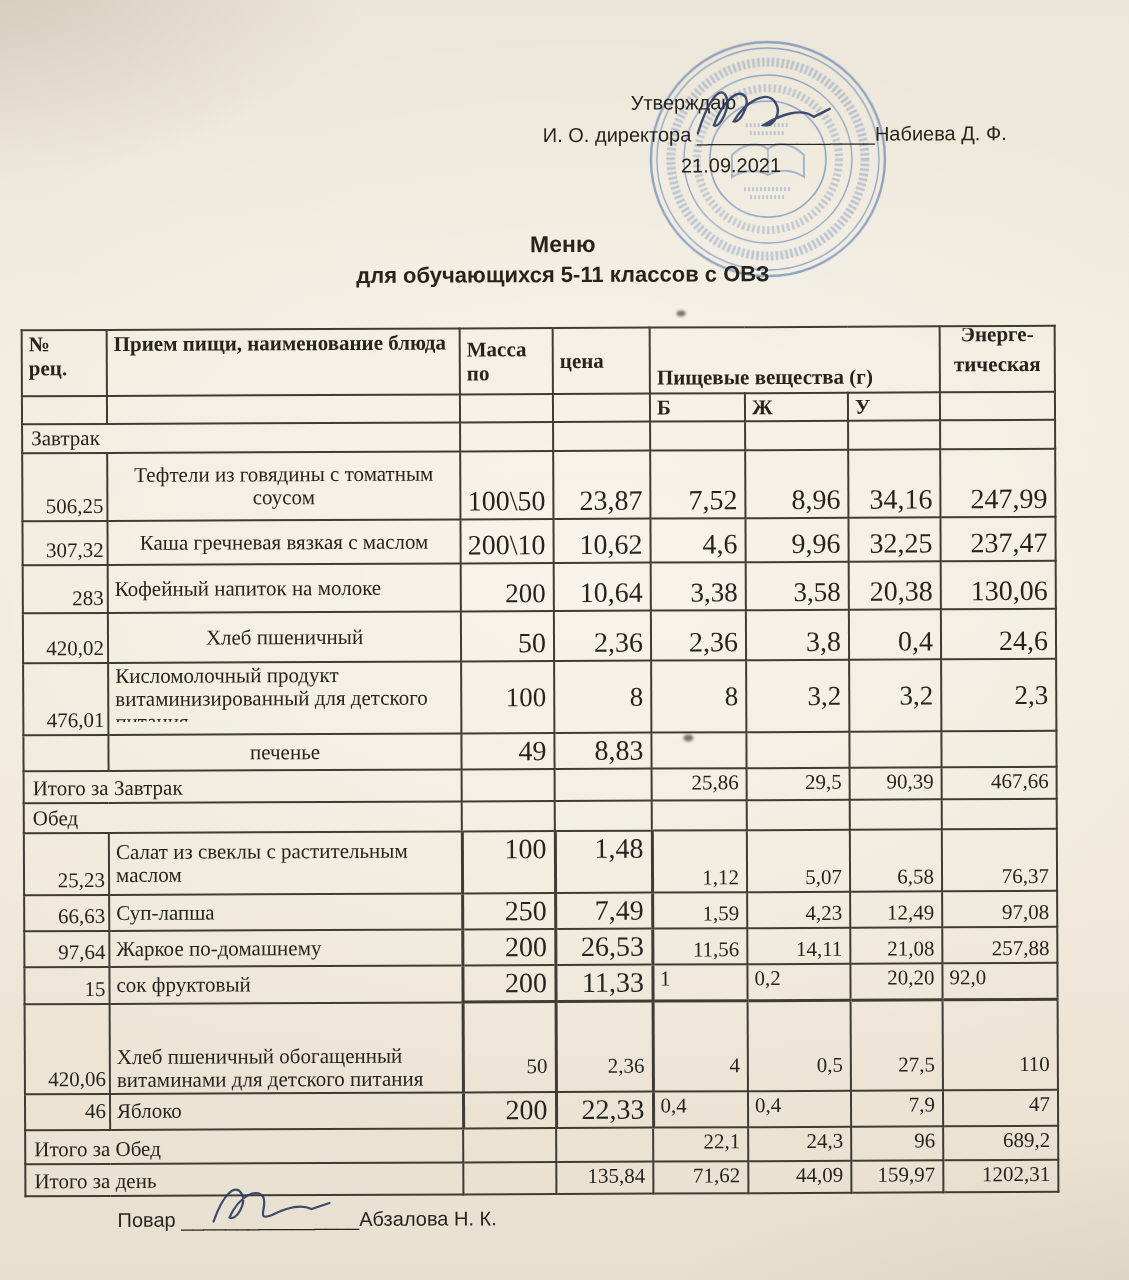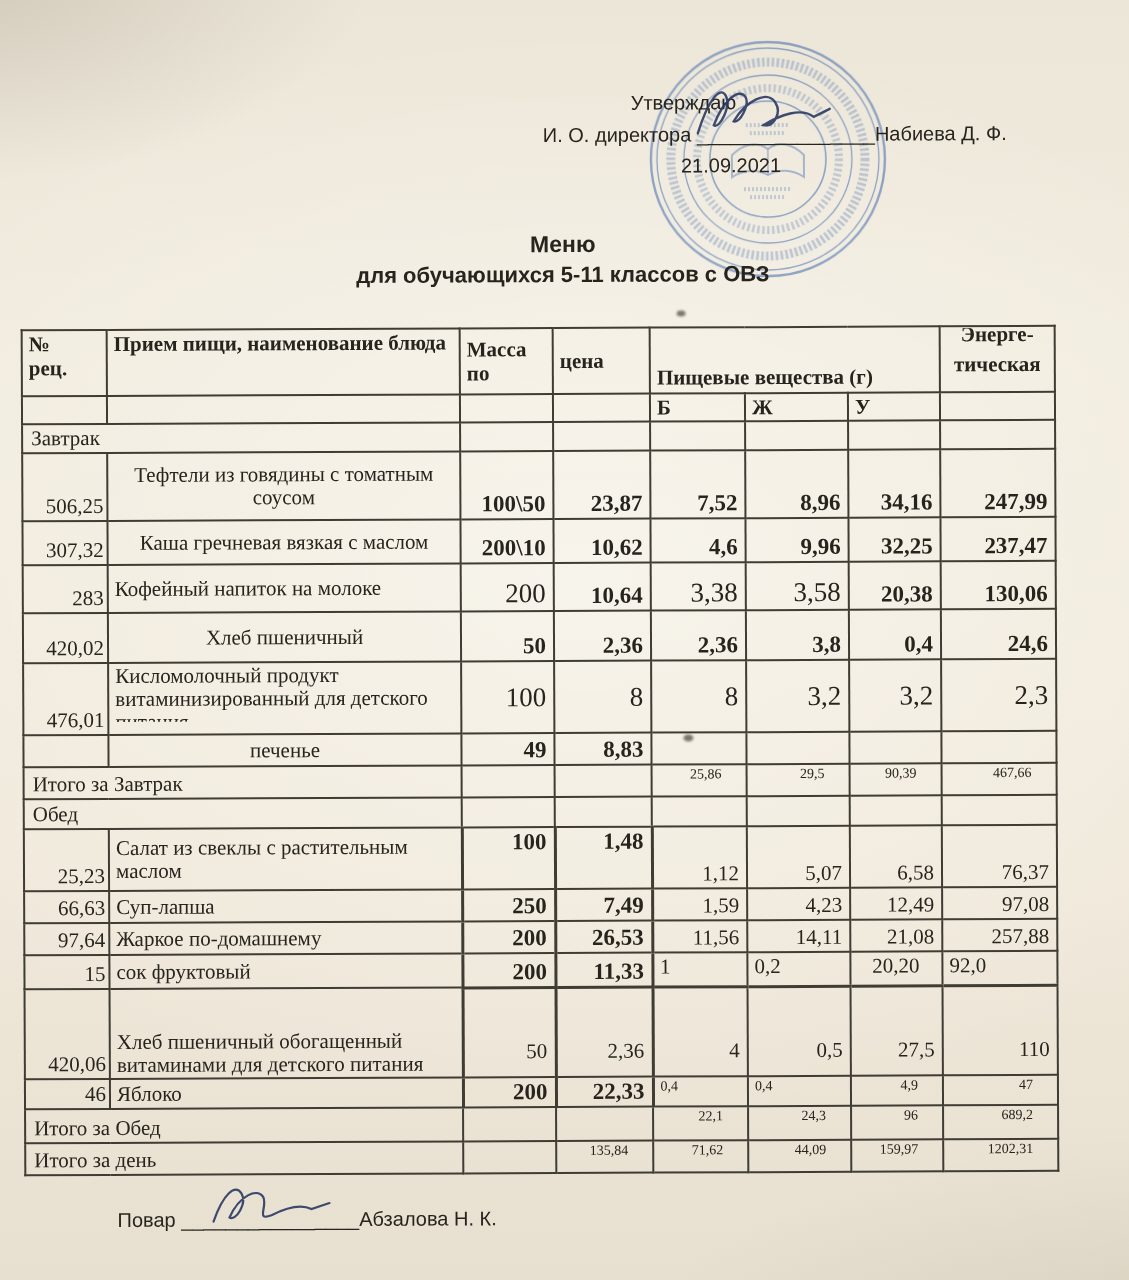--- a/index.html
+++ b/index.html
@@ -34,25 +34,25 @@
   .tbl-wrap{position:absolute;left:22px;top:327px;z-index:2;}
   table{border-collapse:collapse;table-layout:fixed;width:1033px;}
   th,td{border:2px solid #3f3c33;padding:1px 6px;overflow:hidden;}
   th{font-weight:bold;font-size:21px;text-align:left;vertical-align:top;line-height:24px;}
   td{font-size:20px;}
   .pre{white-space:pre-line;}
   .num{text-align:right;vertical-align:bottom;font-size:21px;padding-right:3px;}
   .dish{vertical-align:middle;font-size:21px;line-height:23px;text-align:left;}
   .c{text-align:center;}
   .val{text-align:right;vertical-align:bottom;padding-right:7px;font-size:21px;}
-  .md{font-size:23px;font-weight:bold;}
+  .md{font-size:28px;}
   .lg{font-size:27px;}
   .sec{vertical-align:bottom;font-size:21px;padding-left:8px;}
   .tlabel{vertical-align:bottom;font-size:21px;padding-left:8px;}
-  .tval{vertical-align:top;text-align:right;padding-right:24px;font-size:14px;}
+  .tval{vertical-align:top;text-align:right;padding-right:7px;font-size:21px;}
   .bx{border-left-width:3px;border-right-width:3px;}
   .bb{border-bottom-width:3px;}
   .nutr{vertical-align:bottom;padding-bottom:3px;}
   .energy-wrap{height:62px;overflow:hidden;}
   .energy-inner{margin-top:-9px;white-space:pre-line;line-height:30px;text-align:center;}
   .clip2{max-height:57px;overflow:hidden;line-height:23px;}
   .botpad{padding-bottom:12px;}
 
   
   .cook-line{position:absolute;left:115px;top:1207px;font-size:20px;z-index:3;white-space:nowrap;}
@@ -269,21 +269,21 @@
         <td class="val">257,88</td>
       </tr>
 
       <tr style="height:34px">
         <td class="num">15</td>
         <td class="dish">сок фруктовый</td>
         <td class="val md bx bb">200</td>
         <td class="val md bx bb">11,33</td>
         <td class="val bb" style="vertical-align:top;text-align:left">1</td>
         <td class="val bb" style="vertical-align:top;text-align:left">0,2</td>
-        <td class="val bb" style="vertical-align:top;text-align:center">20,20</td>
+        <td class="val bb" style="vertical-align:top;text-align:right">20,20</td>
         <td class="val bb" style="vertical-align:top;text-align:left">92,0</td>
       </tr>
 
       <tr style="height:90px">
         <td class="num">420,06</td>
         <td class="dish" style="vertical-align:bottom">Хлеб пшеничный обогащенный витаминами для детского питания</td>
         <td class="val bx botpad">50</td>
         <td class="val bx botpad">2,36</td>
         <td class="val botpad">4</td>
         <td class="val botpad">0,5</td>
@@ -291,21 +291,21 @@
         <td class="val botpad">110</td>
       </tr>
 
       <tr style="height:30px">
         <td class="num" style="vertical-align:middle">46</td>
         <td class="dish">Яблоко</td>
         <td class="val md bx" style="vertical-align:top">200</td>
         <td class="val md bx" style="vertical-align:top">22,33</td>
         <td class="tval" style="text-align:left">0,4</td>
         <td class="tval" style="text-align:left">0,4</td>
-        <td class="tval">4,9</td>
+        <td class="tval">7,9</td>
         <td class="tval">47</td>
       </tr>
 
       <tr style="height:34px">
         <td colspan="2" class="tlabel">Итого за Обед</td>
         <td></td>
         <td></td>
         <td class="tval">22,1</td>
         <td class="tval">24,3</td>
         <td class="tval">96</td>

